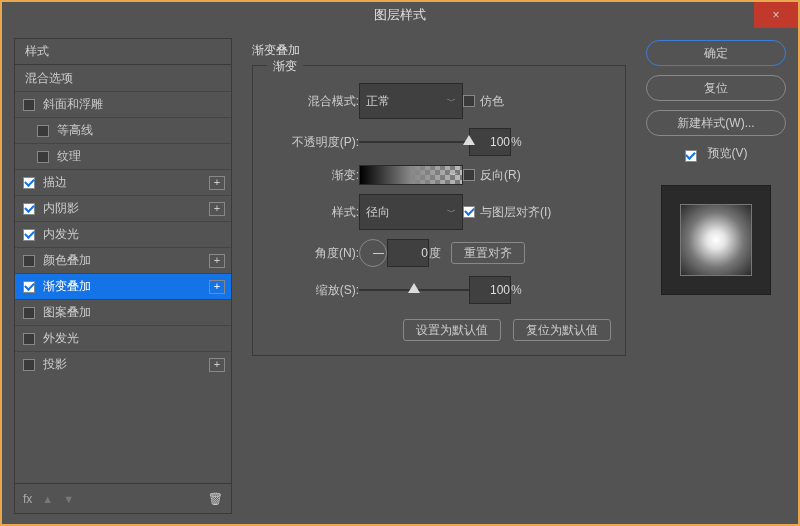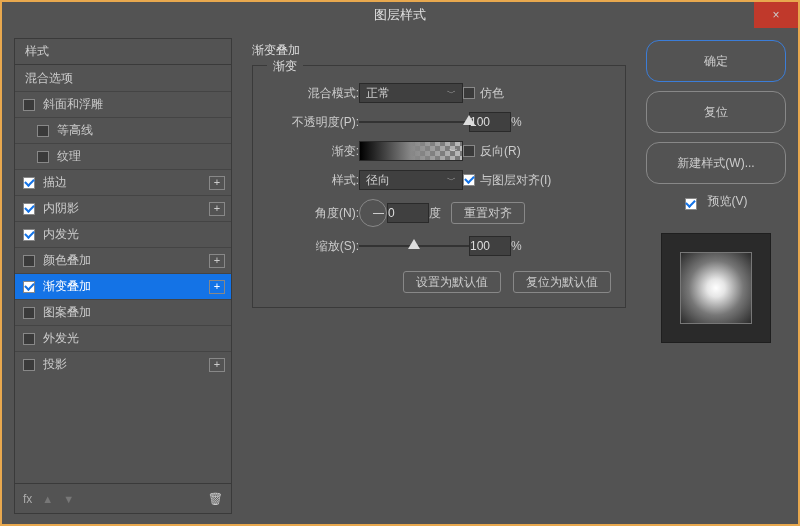--- a/index.html
+++ b/index.html
@@ -25,45 +25,45 @@
 .ico{font-size:12px;color:#aaa}
 .arrow{font-size:11px;color:#777}
 
 .center-panel{flex:1;padding:4px 8px}
 .section-title{color:#ddd;margin-bottom:6px}
 .fieldset{border:1px solid #3a3a3a;padding:10px 14px 14px;margin-top:0}
 .fieldset-legend{position:relative;top:-18px;background:#535353;padding:0 6px;display:inline-block;color:#ddd}
 .fieldset-content{margin-top:-10px;display:flex;flex-direction:column;gap:9px}
 .row{display:flex;align-items:center;gap:0}
 .lbl{width:92px;text-align:right;color:#ccc}
-.select{height:20px;background:#404040;border:1px solid #2a2a2a;display:flex;align-items:center;padding:0 6px;min-width:104px;justify-content:space-between;cursor:pointer}
+.select{height:36px;background:#404040;border:1px solid #2a2a2a;display:flex;align-items:center;padding:0 6px;min-width:104px;justify-content:space-between;cursor:pointer}
 .select .caret{font-size:9px;color:#ccc}
 .chk2{width:12px;height:12px;border:1px solid #888;display:inline-flex;align-items:center;justify-content:center;background:#3a3a3a;margin-right:5px;flex-shrink:0}
 .chk2.checked{background:#fff}
 .chk2.checked::after{content:'';width:7px;height:4px;border-left:2px solid #1473e6;border-bottom:2px solid #1473e6;transform:rotate(-45deg) translate(1px,-1px)}
 .slider{position:relative;width:110px;height:14px}
 .slider .track{position:absolute;top:6px;left:0;right:0;height:2px;background:#333}
 .slider .thumb{position:absolute;top:0;width:0;height:0;border-left:6px solid transparent;border-right:6px solid transparent;border-bottom:10px solid #ddd;transform:translateX(-6px)}
 .unit{color:#ccc}
 .grad-swatch{width:104px;height:20px;border:1px solid #2a2a2a;background:linear-gradient(to right,#000 0%,#888 50%,rgba(255,255,255,0) 100%),repeating-conic-gradient(#777 0% 25%,#bbb 0% 50%) 0/10px 10px;cursor:pointer;display:flex;align-items:center;justify-content:flex-end;padding-right:4px}
 .grad-swatch .garrow{font-size:9px;color:#eee}
 .angle-dial{width:28px;height:28px;border:1px solid #888;border-radius:50%;position:relative;background:#535353}
 .angle-dial::after{content:'';position:absolute;width:11px;height:1px;background:#ccc;top:50%;left:50%;transform-origin:left center}
 .btn{height:22px;padding:0 12px;background:#535353;border:1px solid #888;border-radius:3px;display:inline-flex;align-items:center;justify-content:center;color:#ddd;cursor:pointer}
 .btn-row{display:flex;gap:12px;justify-content:flex-end;margin-top:6px}
 
 .right-panel{width:140px;display:flex;flex-direction:column;gap:9px;align-items:stretch;padding-top:2px}
-.rbtn{height:42px;border:1px solid #888;border-radius:13px;display:flex;align-items:center;justify-content:center;color:#ddd;cursor:pointer;background:#535353}
+.rbtn{height:26px;border:1px solid #888;border-radius:13px;display:flex;align-items:center;justify-content:center;color:#ddd;cursor:pointer;background:#535353}
 .rbtn.primary{border-color:#3b7dd8;color:#dbe9ff}
 .preview-wrap{margin-top:6px;align-self:center}
 .preview-box{width:110px;height:110px;background:#2a2a2a;border:1px solid #1f1f1f;display:flex;align-items:center;justify-content:center;margin-top:8px}
 .preview-inner{width:72px;height:72px;background:radial-gradient(circle at center,#fff 0%,#e6e6e6 18%,#777 55%,#2a2a2a 100%);border:1px solid #777}
 .preview-label-row{display:flex;align-items:flex-end;justify-content:center;gap:6px}
 
-input.txtnum{background:#404040;border:1px solid #2a2a2a;width:42px;height:20px;text-align:left;color:#ddd}
+input.txtnum{background:#404040;border:1px solid #2a2a2a;width:42px;height:28px;text-align:right;color:#ddd}
 </style>
 </head>
 <body>
 
 <div class="outer-frame">
 
   <div class="title-bar">
     <span class="title">图层样式</span>
     <div class="close-btn">
       <span>×</span>

